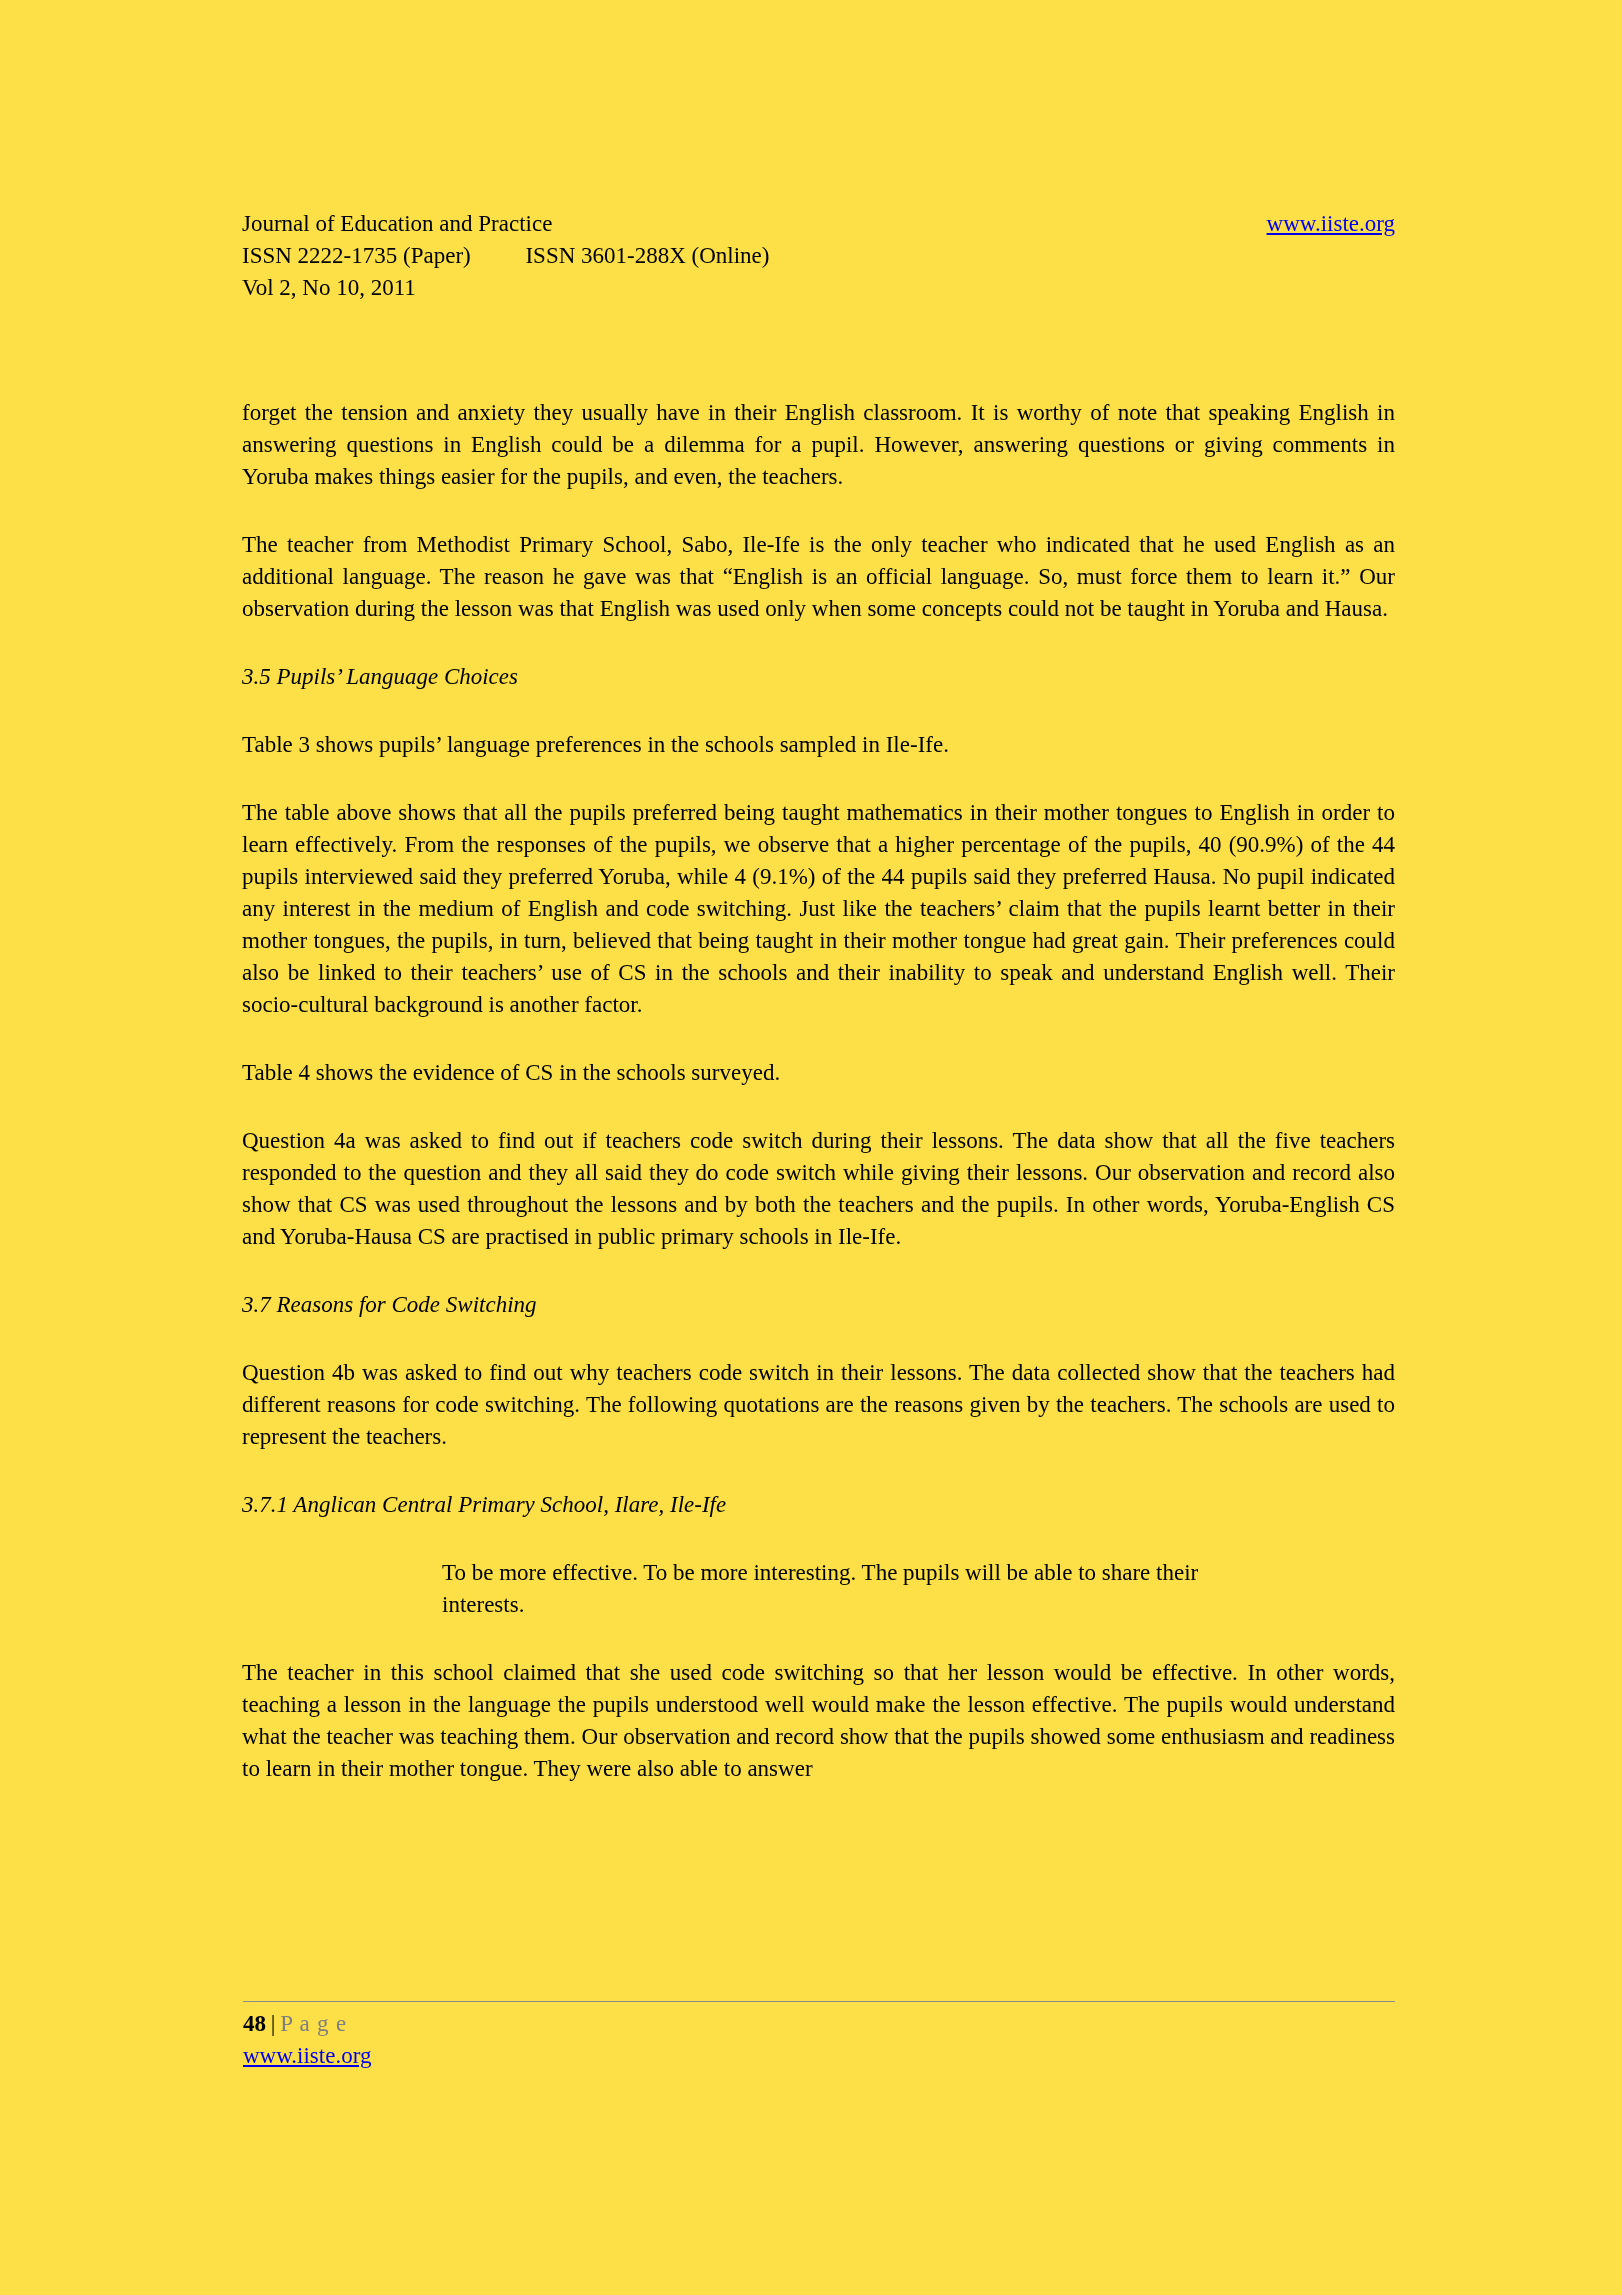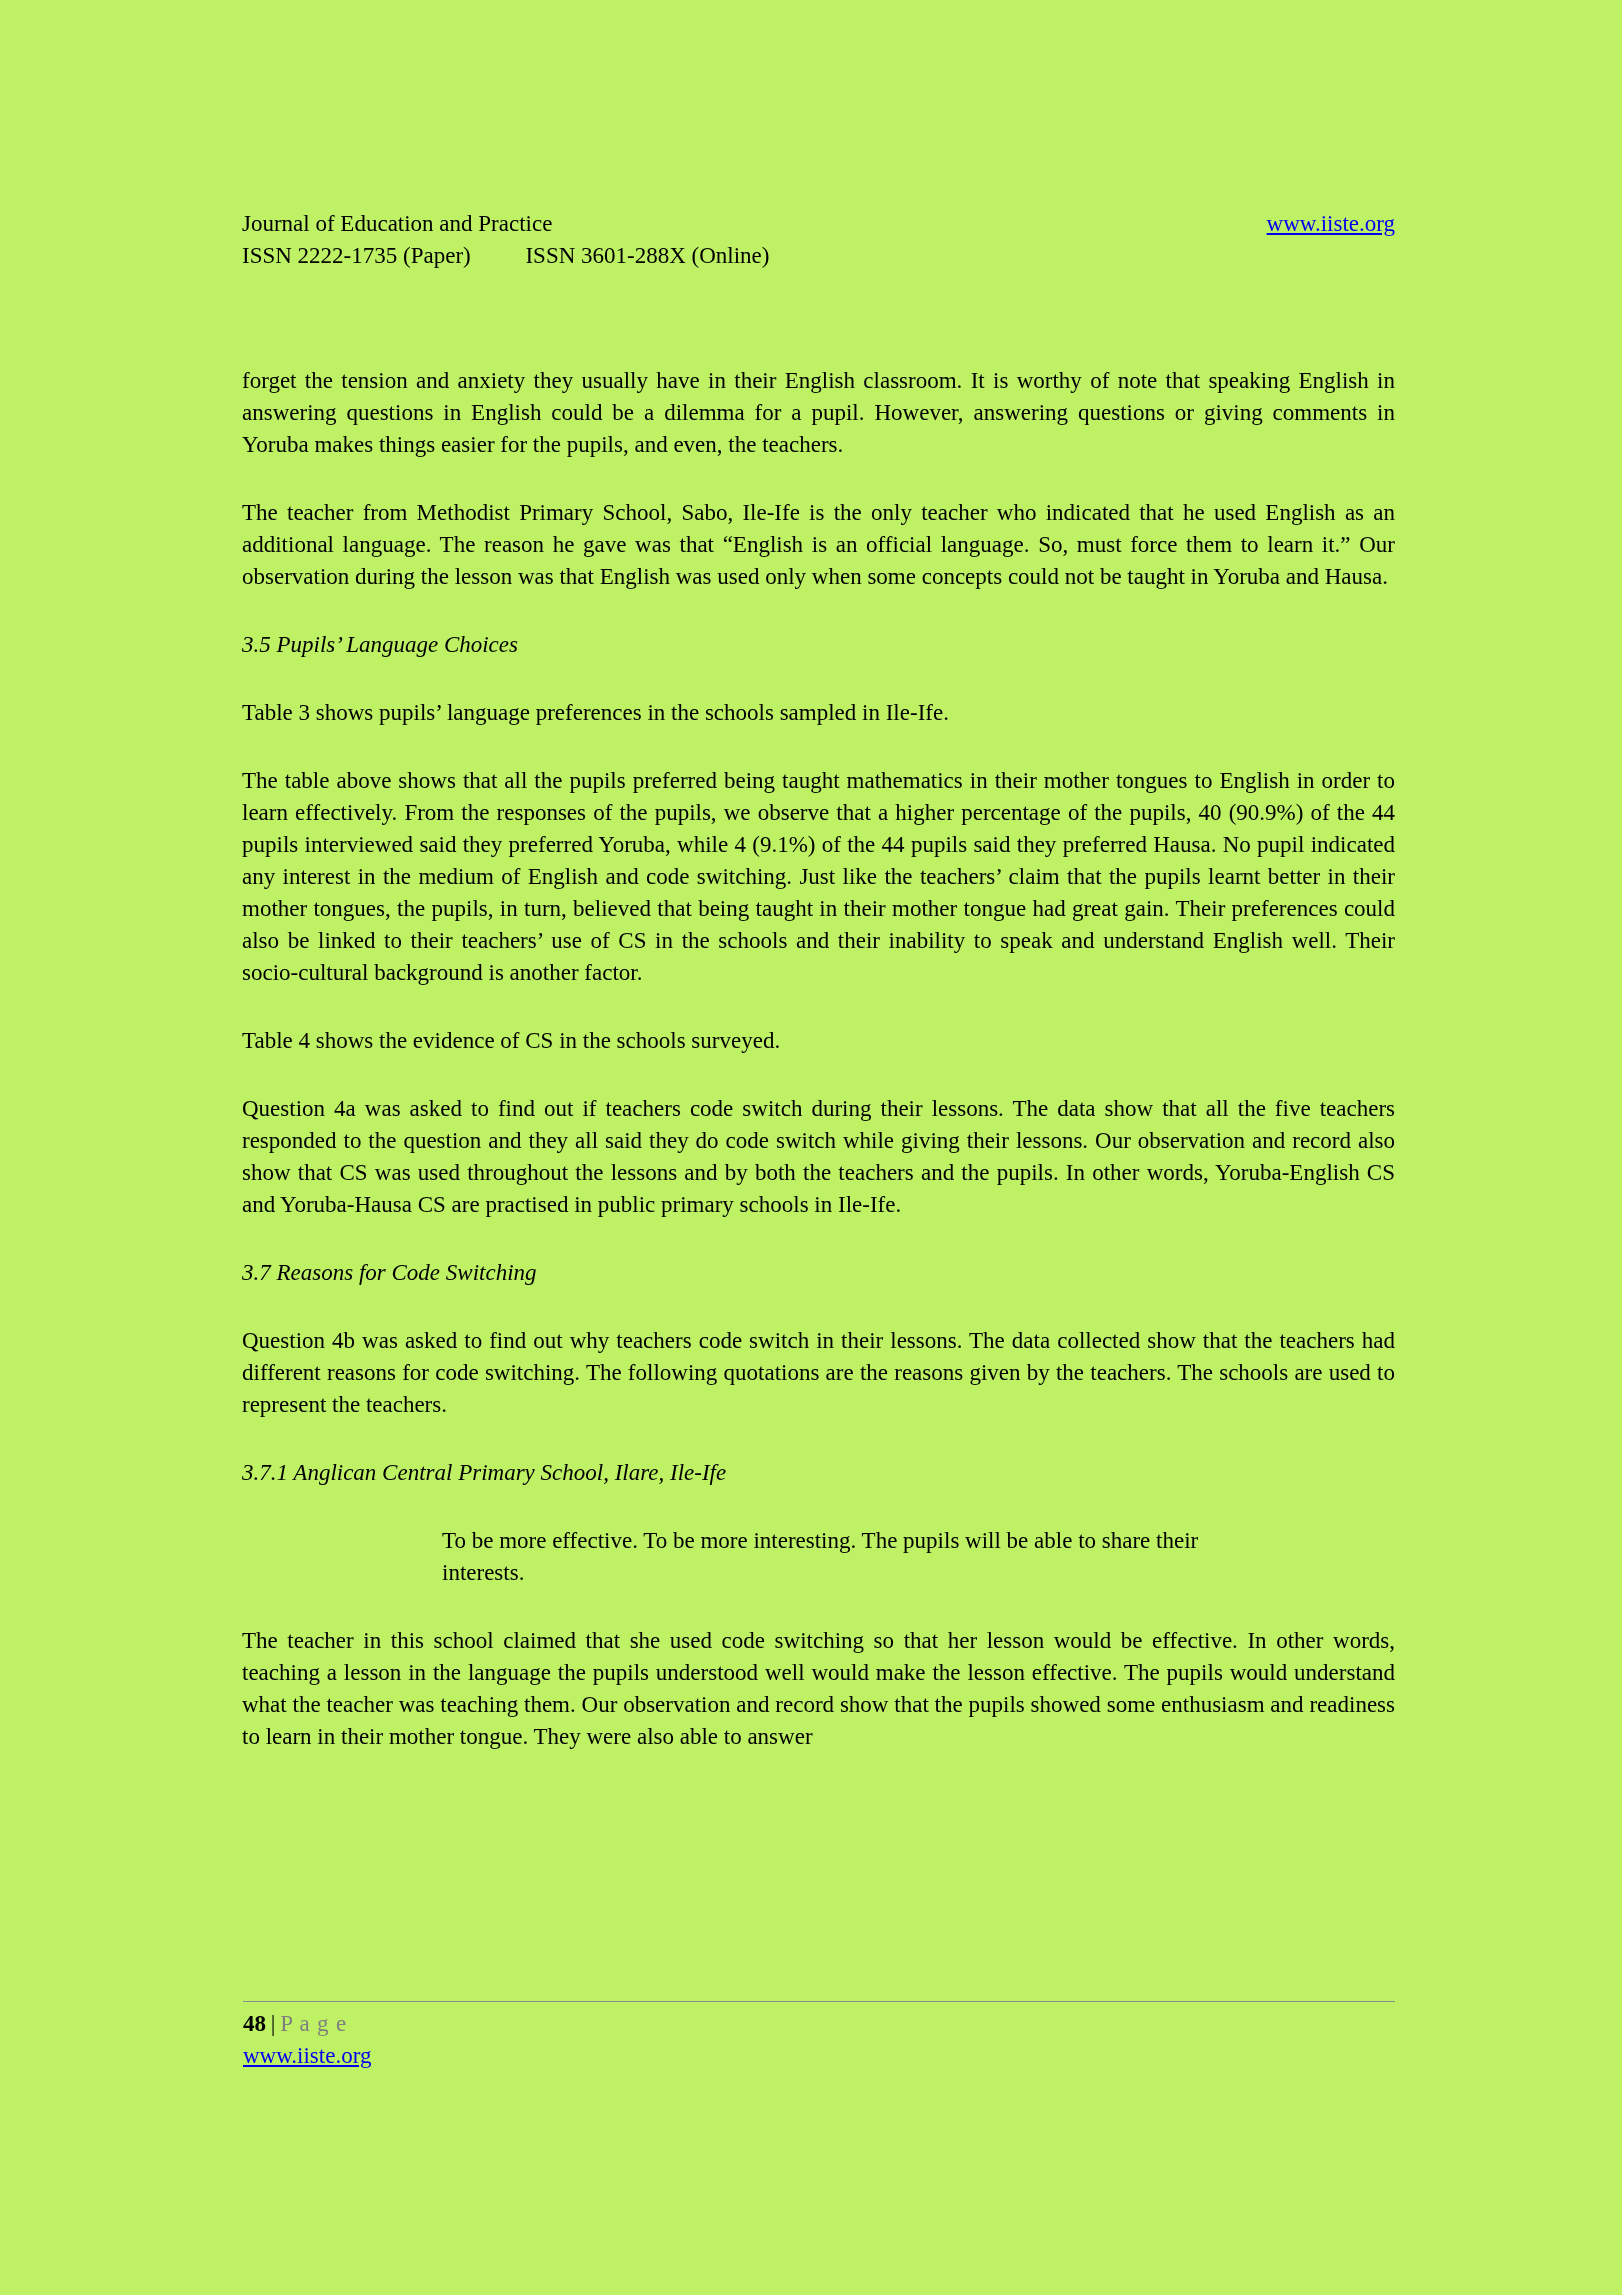--- a/index.html
+++ b/index.html
@@ -2,21 +2,21 @@
 <html style="font-size:12.7px"><head>
 <meta charset="utf-8">
 <style>
   * { margin: 0; padding: 0; box-sizing: border-box; }
   html, body { background: #e8e8e8; }
   .page {
     position: relative;
     width: 1622px;
     height: 2295px;
     margin: 0 auto;
-    background: #bef264;
+    background: #fde047;
     font-family: "Liberation Serif", serif;
     color: #000000;
     font-size: 23px;
     line-height: 32px;
     overflow: hidden;
   }
   .content {
     position: absolute;
     left: 242px;
     right: 227px;
@@ -67,20 +67,21 @@
 
   <div class="content">
 
     <div class="doc-header">
       <div>
         <div>Journal of Education and Practice</div>
         <div>
           <span class="issn-paper">ISSN 2222-1735 (Paper)</span>
           <span>ISSN 3601-288X (Online)</span>
         </div>
+        <div>Vol 2, No 10, 2011</div>
       </div>
       <a class="link">www.iiste.org</a>
     </div>
 
     <p class="block para">forget the tension and anxiety they usually have in their English classroom. It is worthy of note that speaking English in answering questions in English could be a dilemma for a pupil. However, answering questions or giving comments in Yoruba makes things easier for the pupils, and even, the teachers.</p>
 
     <p class="block para">The teacher from Methodist Primary School, Sabo, Ile-Ife is the only teacher who indicated that he used English as an additional language. The reason he gave was that “English is an official language. So, must force them to learn it.” Our observation during the lesson was that English was used only when some concepts could not be taught in Yoruba and Hausa.</p>
 
     <p class="block heading">3.5 Pupils’ Language Choices</p>
 

